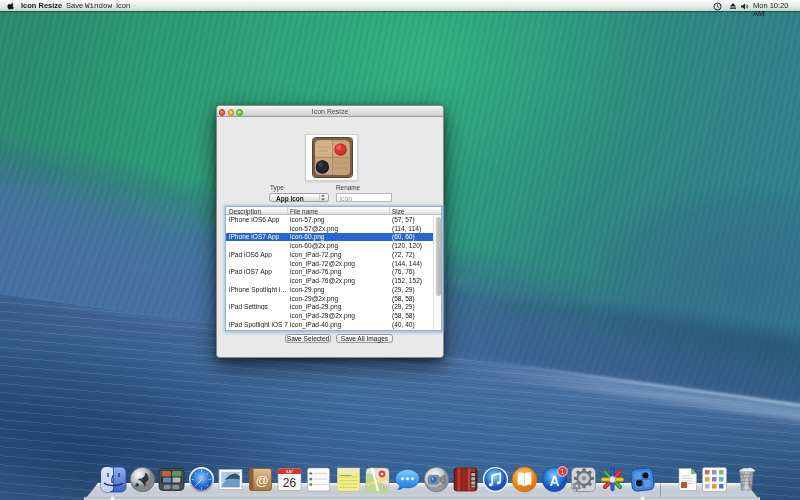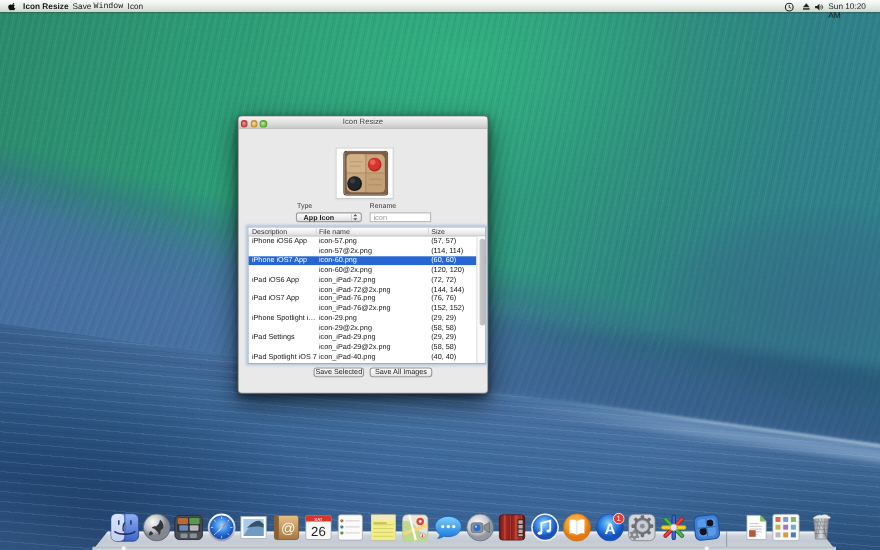--- a/index.html
+++ b/index.html
@@ -403,21 +403,21 @@
     <path d="M9 5v4.5l3.4 1.4" fill="none" stroke="#222" stroke-width="1.6"></path>
   </svg>
   <svg class="abs" style="left:729px;top:2px;" width="8" height="8" viewBox="0 0 16 16">
     <path fill="#222" d="M8 2l6 7H2z"></path>
       <rect x="2" y="11" width="12" height="2.6" fill="#222"></rect>
   </svg>
   <svg class="abs" style="left:740px;top:1.5px;" width="9" height="9" viewBox="0 0 18 18">
     <path fill="#222" d="M2 7h3.5L10 3v12L5.5 11H2z"></path>
     <path d="M12 6.5a4 4 0 010 5M13.8 4.5a6.5 6.5 0 010 9" fill="none" stroke="#222" stroke-width="1.4"></path>
   </svg>
-  <div class="mi" style="left:753px;">Sun 10:20 AM</div>
+  <div class="mi" style="left:753px;">Mon 10:20 AM</div>
 </div>
 
 <div id="win" class="abs">
   <div id="titlebar" class="abs">
     <div class="tl" style="left:1.8px;background:radial-gradient(circle at 35% 30%,#ff9d95,#f45c52 55%,#d93b31);border:0.5px solid #b5352c;"></div>
     <div class="tl" style="left:10.5px;background:radial-gradient(circle at 35% 30%,#ffe9a8,#f6bd4e 55%,#e09e2f);border:0.5px solid #c08f2e;"></div>
     <div class="tl" style="left:19.2px;background:radial-gradient(circle at 35% 30%,#c6f2a3,#7ed04f 55%,#5daf31);border:0.5px solid #58a02e;"></div>
     <div id="wtitle" class="abs">Icon Resize</div>
   </div>
 

